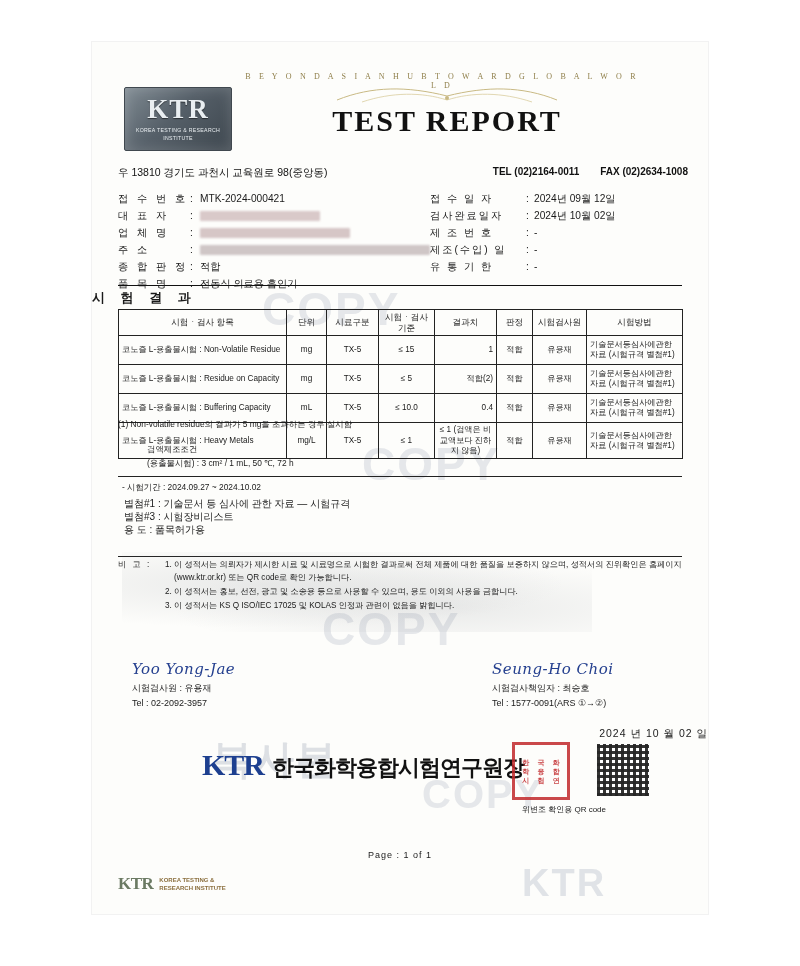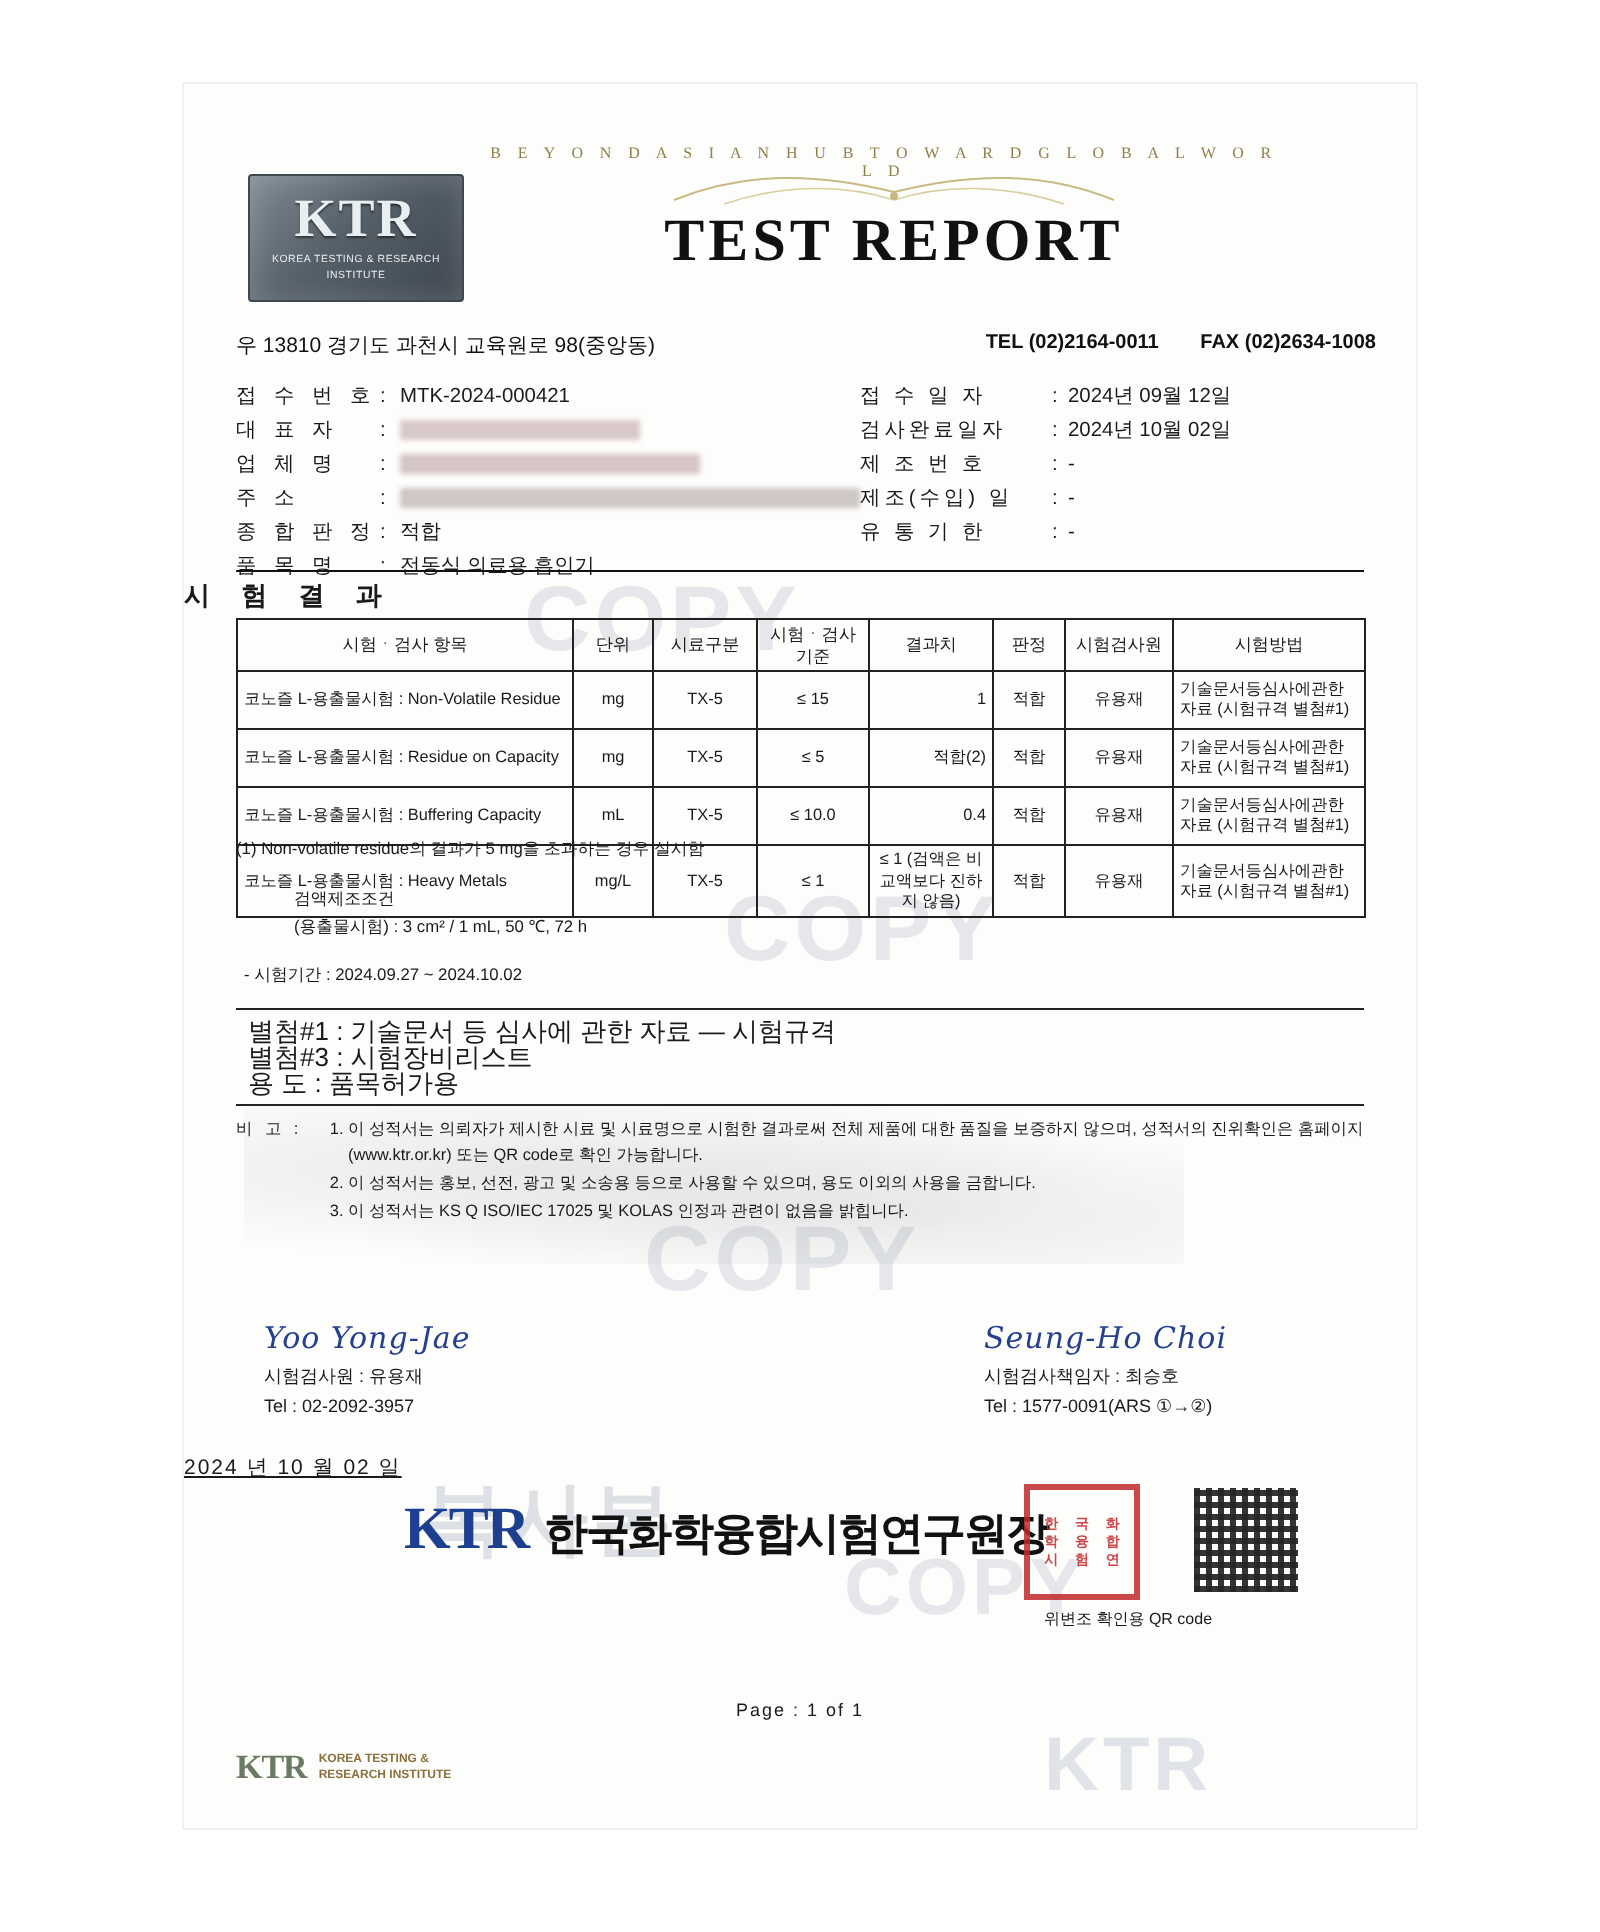--- a/index.html
+++ b/index.html
@@ -223,26 +223,26 @@
   }
   .period {
     position: absolute;
     left: 30px;
     top: 440px;
     font-size: 8.4px;
   }
   .attbox {
     position: absolute;
     left: 26px;
-    top: 462px;
+    top: 434px;
     width: 564px;
     border-top: 1px solid #222;
     border-bottom: 1px solid #222;
-    padding: 4px 6px;
-    font-size: 13px;
+    padding: 20px 6px;
+    font-size: 10px;
     line-height: 13px;
     box-sizing: border-box;
   }
   .remarks {
     position: absolute;
     left: 26px;
     top: 516px;
     width: 564px;
     font-size: 8.2px;
     line-height: 13px;
@@ -268,24 +268,23 @@
     font-size: 15px;
     color: #25408f;
     margin-bottom: 4px;
     letter-spacing: 0.5px;
   }
   .date-line {
     position: absolute;
     left: 0;
     top: 685px;
     width: 100%;
-    text-align: left;
+    text-align: right;
     font-size: 10.5px;
     letter-spacing: 1px;
-    text-decoration: underline;
   }
   .bigktr {
     position: absolute;
     left: 110px;
     top: 706px;
     font-family: "Liberation Serif", serif;
     font-weight: bold;
     font-size: 30px;
     color: #1d3f8f;
     letter-spacing: -1px;

